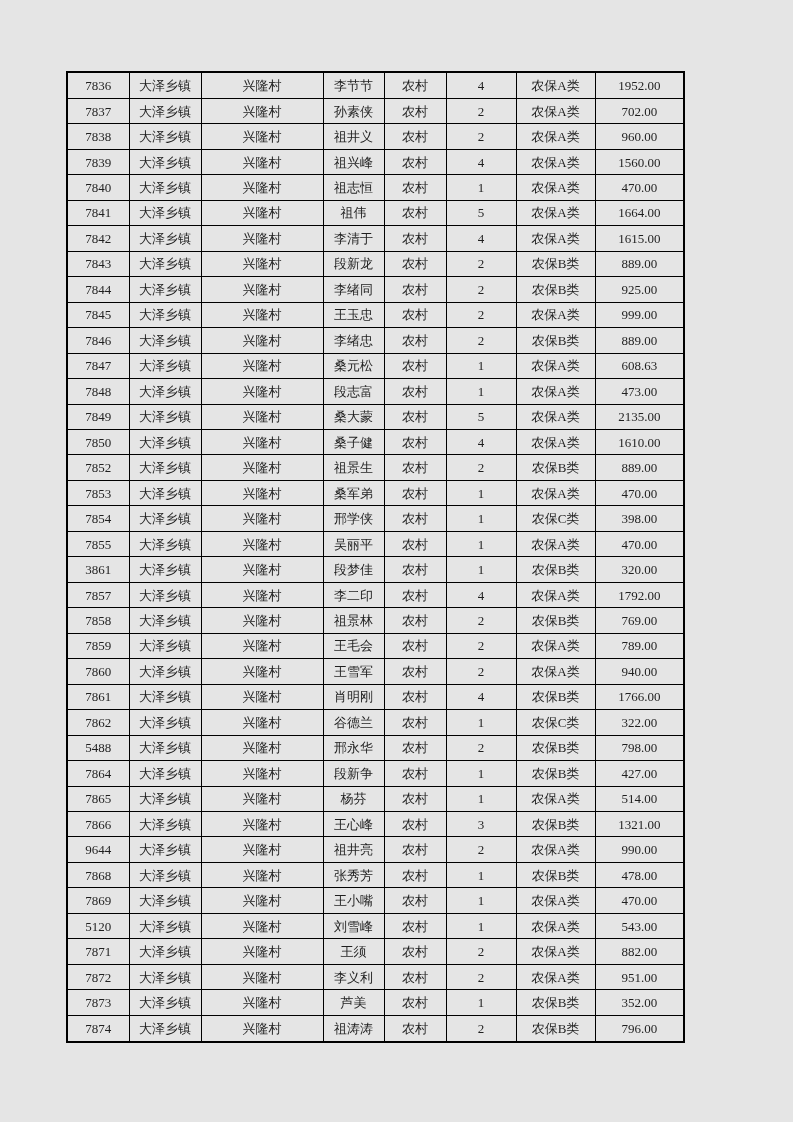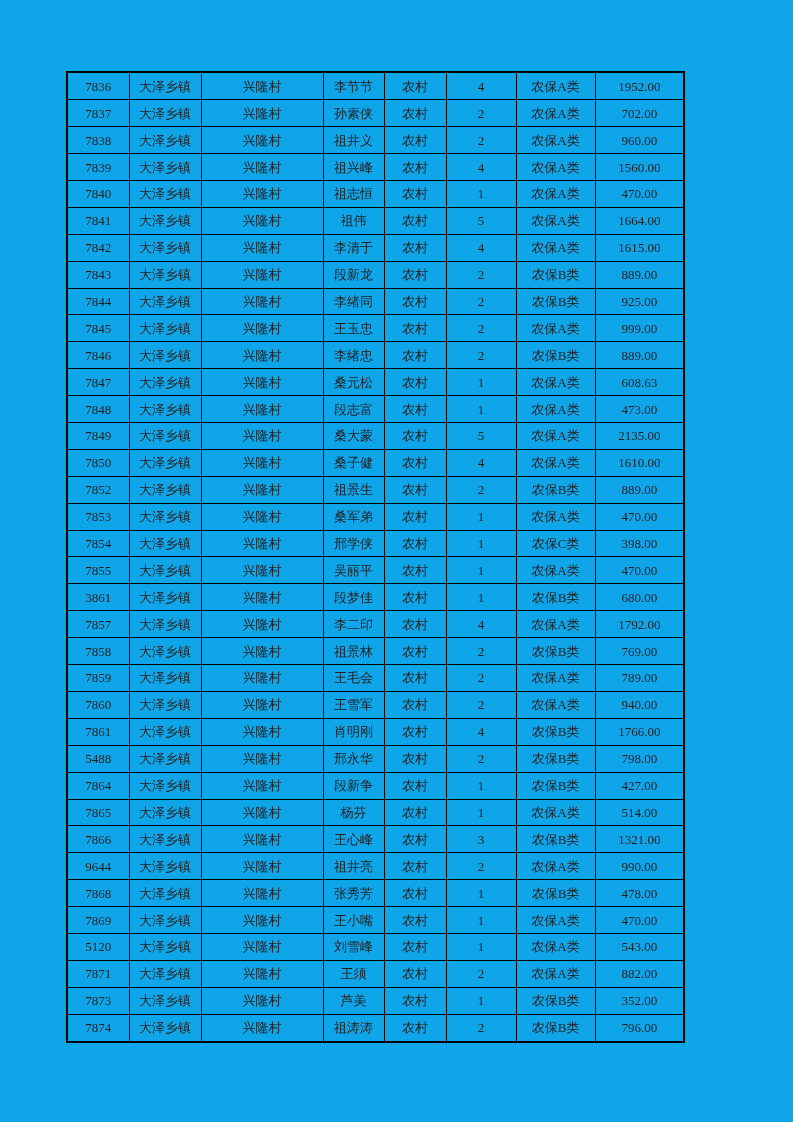--- a/index.html
+++ b/index.html
@@ -4,21 +4,21 @@
 <style>
   html, body {
     margin: 0;
     padding: 0;
     background: #ffffff;
   }
   .page {
     position: relative;
     width: 793px;
     height: 1122px;
-    background: #0ea5e9;
+    background: #e5e5e5;
     overflow: hidden;
     font-family: "Liberation Serif", "DejaVu Serif", serif;
   }
   table.data-table {
     position: absolute;
     left: 66px;
     top: 71px;
     width: 617px;
     height: 972px;
     border-collapse: collapse;
@@ -253,21 +253,21 @@
           <td>470.00</td>
         </tr>
         <tr>
           <td>3861</td>
           <td>大泽乡镇</td>
           <td>兴隆村</td>
           <td>段梦佳</td>
           <td>农村</td>
           <td>1</td>
           <td>农保B类</td>
-          <td>680.00</td>
+          <td>320.00</td>
         </tr>
         <tr>
           <td>7857</td>
           <td>大泽乡镇</td>
           <td>兴隆村</td>
           <td>李二印</td>
           <td>农村</td>
           <td>4</td>
           <td>农保A类</td>
           <td>1792.00</td>
@@ -306,20 +306,30 @@
           <td>7861</td>
           <td>大泽乡镇</td>
           <td>兴隆村</td>
           <td>肖明刚</td>
           <td>农村</td>
           <td>4</td>
           <td>农保B类</td>
           <td>1766.00</td>
         </tr>
         <tr>
+          <td>7862</td>
+          <td>大泽乡镇</td>
+          <td>兴隆村</td>
+          <td>谷德兰</td>
+          <td>农村</td>
+          <td>1</td>
+          <td>农保C类</td>
+          <td>322.00</td>
+        </tr>
+        <tr>
           <td>5488</td>
           <td>大泽乡镇</td>
           <td>兴隆村</td>
           <td>邢永华</td>
           <td>农村</td>
           <td>2</td>
           <td>农保B类</td>
           <td>798.00</td>
         </tr>
         <tr>
@@ -394,20 +404,30 @@
         </tr>
         <tr>
           <td>7871</td>
           <td>大泽乡镇</td>
           <td>兴隆村</td>
           <td>王须</td>
           <td>农村</td>
           <td>2</td>
           <td>农保A类</td>
           <td>882.00</td>
+        </tr>
+        <tr>
+          <td>7872</td>
+          <td>大泽乡镇</td>
+          <td>兴隆村</td>
+          <td>李义利</td>
+          <td>农村</td>
+          <td>2</td>
+          <td>农保A类</td>
+          <td>951.00</td>
         </tr>
         <tr>
           <td>7873</td>
           <td>大泽乡镇</td>
           <td>兴隆村</td>
           <td>芦美</td>
           <td>农村</td>
           <td>1</td>
           <td>农保B类</td>
           <td>352.00</td>

